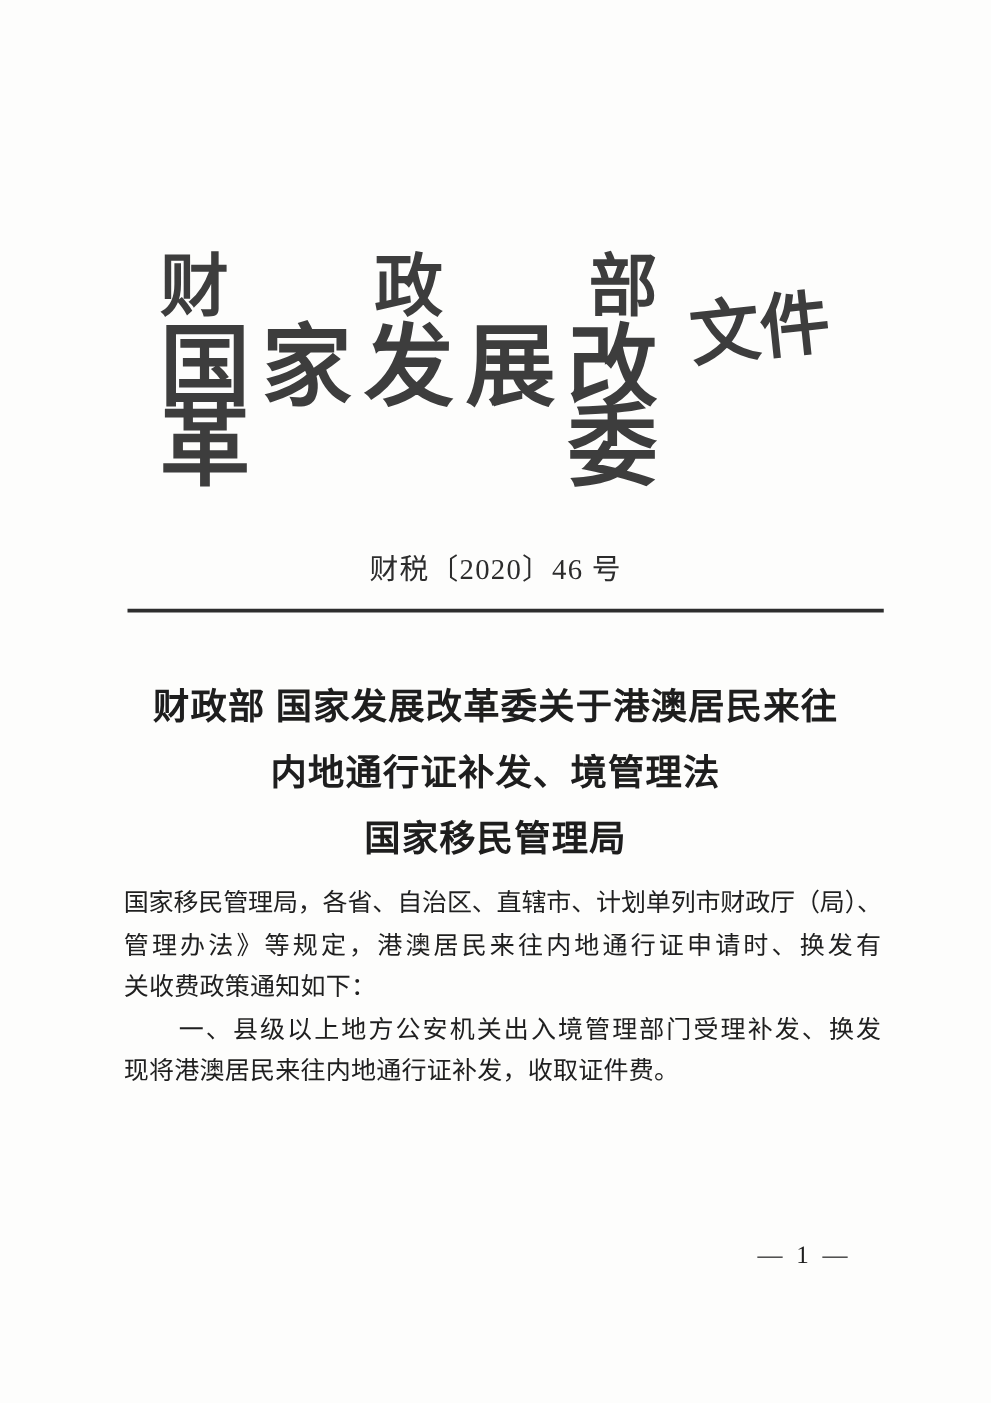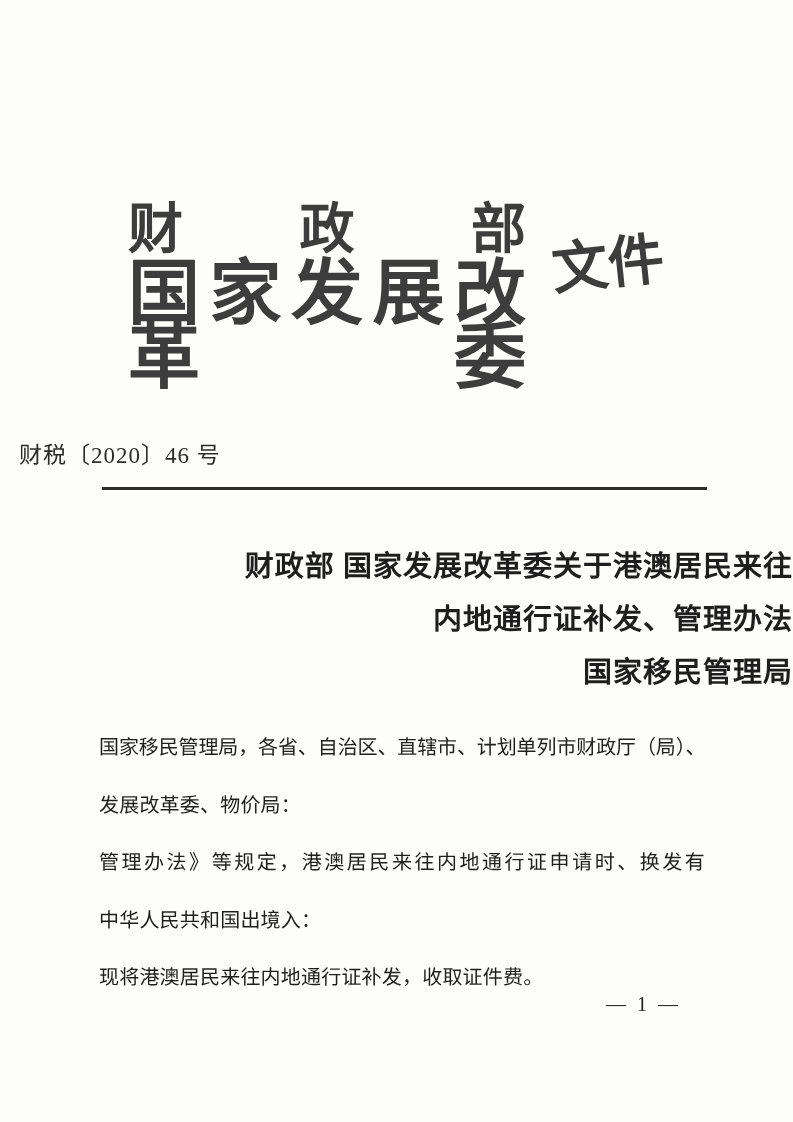--- a/index.html
+++ b/index.html
@@ -54,45 +54,45 @@
     transform: rotate(-6deg);
     white-space: nowrap;
   }
 
   
   .doc-number {
     position: absolute;
     left: 0;
     right: 0;
     top: 441px;
+    text-align: center;
     font-size: 23px;
     line-height: 30px;
     letter-spacing: 1px;
     color: #2c2c2c;
-    margin-left: 19px;
   }
 
   
   .rule {
     position: absolute;
     left: 102px;
     top: 487px;
     width: 605px;
     height: 3px;
     background: #2e2e2e;
   }
 
   
   .title {
     position: absolute;
     left: 0;
     right: 0;
     top: 540px;
     margin: 0;
-    text-align: right;
+    text-align: center;
     font-size: 29px;
     line-height: 53px;
     font-weight: bold;
     letter-spacing: 1px;
     color: #1e1e1e;
   }
 
   
   .body-block {
     position: absolute;
@@ -100,21 +100,20 @@
     top: 707px;
     width: 606px;
     font-size: 20px;
     color: #1f1f1f;
   }
   .body-line {
     line-height: 33.5px;
     height: 33.5px;
     white-space: nowrap;
     letter-spacing: 0.2px;
-    margin-top: 24px;
   }
   .body-line.fill {
     white-space: normal;
     text-align: justify;
     text-align-last: justify;
   }
   .body-line.indent { text-indent: 44px; }
   .body-line.tight  { letter-spacing: -0.6px; }
 
   
@@ -138,27 +137,27 @@
     <div class="lh-line2">国家发展改革委</div>
   </div>
   <div class="lh-suffix">文件</div>
 
   <div class="doc-number">财税〔2020〕46 号</div>
 
   <div class="rule"></div>
 
   <h1 class="title">
     <div>财政部 国家发展改革委关于港澳居民来往</div>
-    <div>内地通行证补发、管理办法</div>
+    <div>内地通行证补发、境管理法</div>
     <div>国家移民管理局</div>
   </h1>
 
   <div class="body-block">
     <div class="body-line fill tight">国家移民管理局，各省、自治区、直辖市、计划单列市财政厅（局）、</div>
-    <div class="body-line">发展改革委、物价局：</div>
     <div class="body-line fill">管理办法》等规定，港澳居民来往内地通行证申请时、换发有</div>
-    <div class="body-line">中华人民共和国出境入：</div>
+    <div class="body-line">关收费政策通知如下：</div>
+    <div class="body-line fill indent">一、县级以上地方公安机关出入境管理部门受理补发、换发</div>
     <div class="body-line">现将港澳居民来往内地通行证补发，收取证件费。</div>
   </div>
 
   <div class="page-footer">— 1 —</div>
 
 </div>
 
 </body></html>

